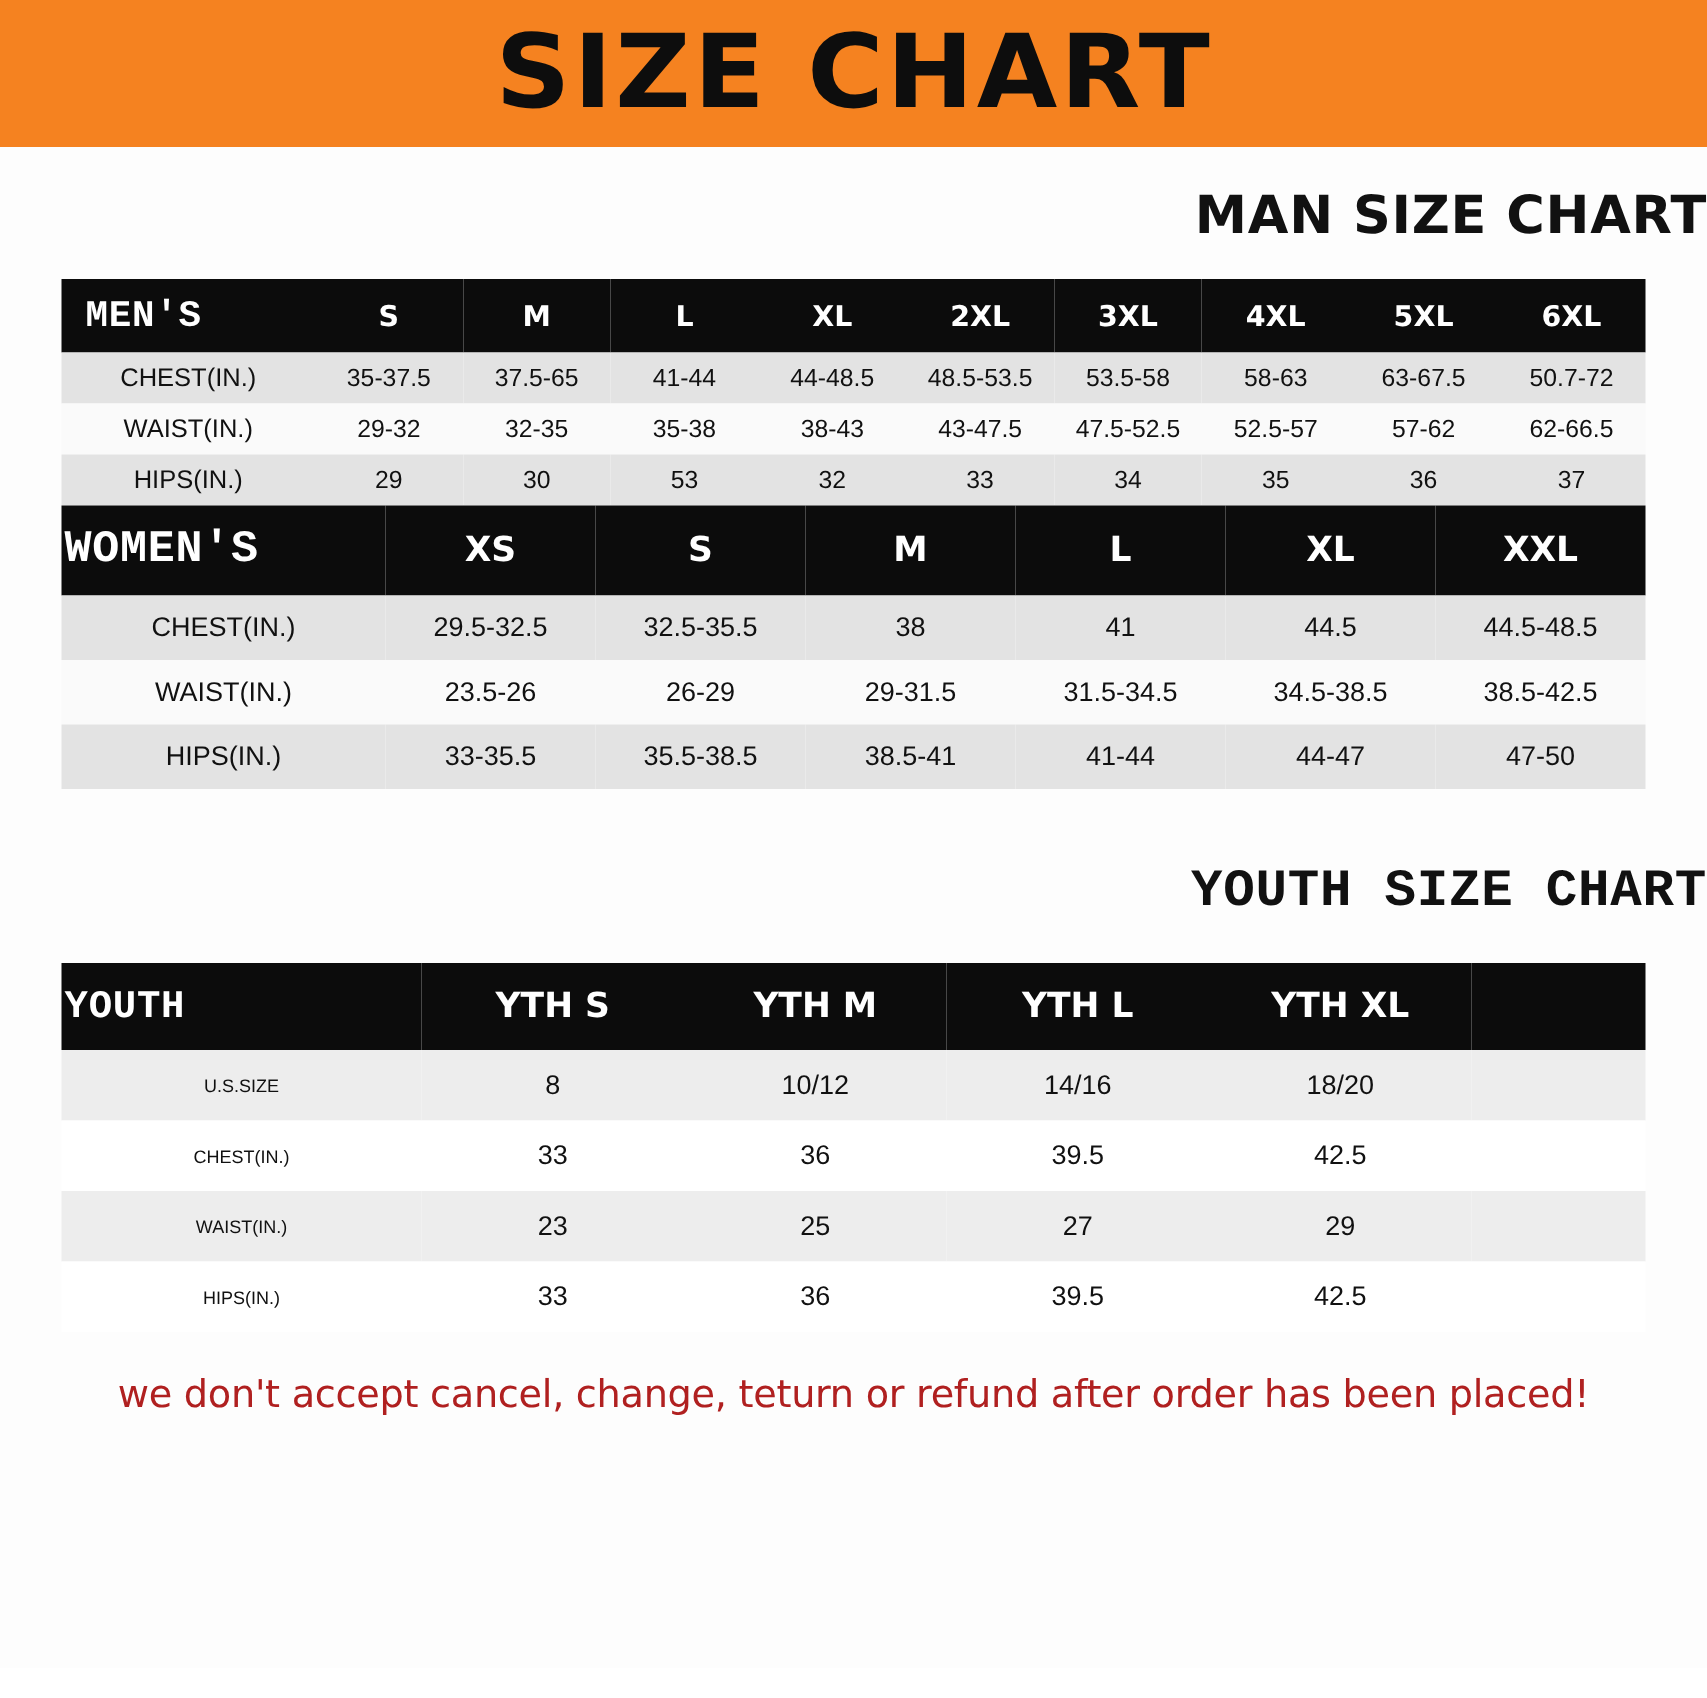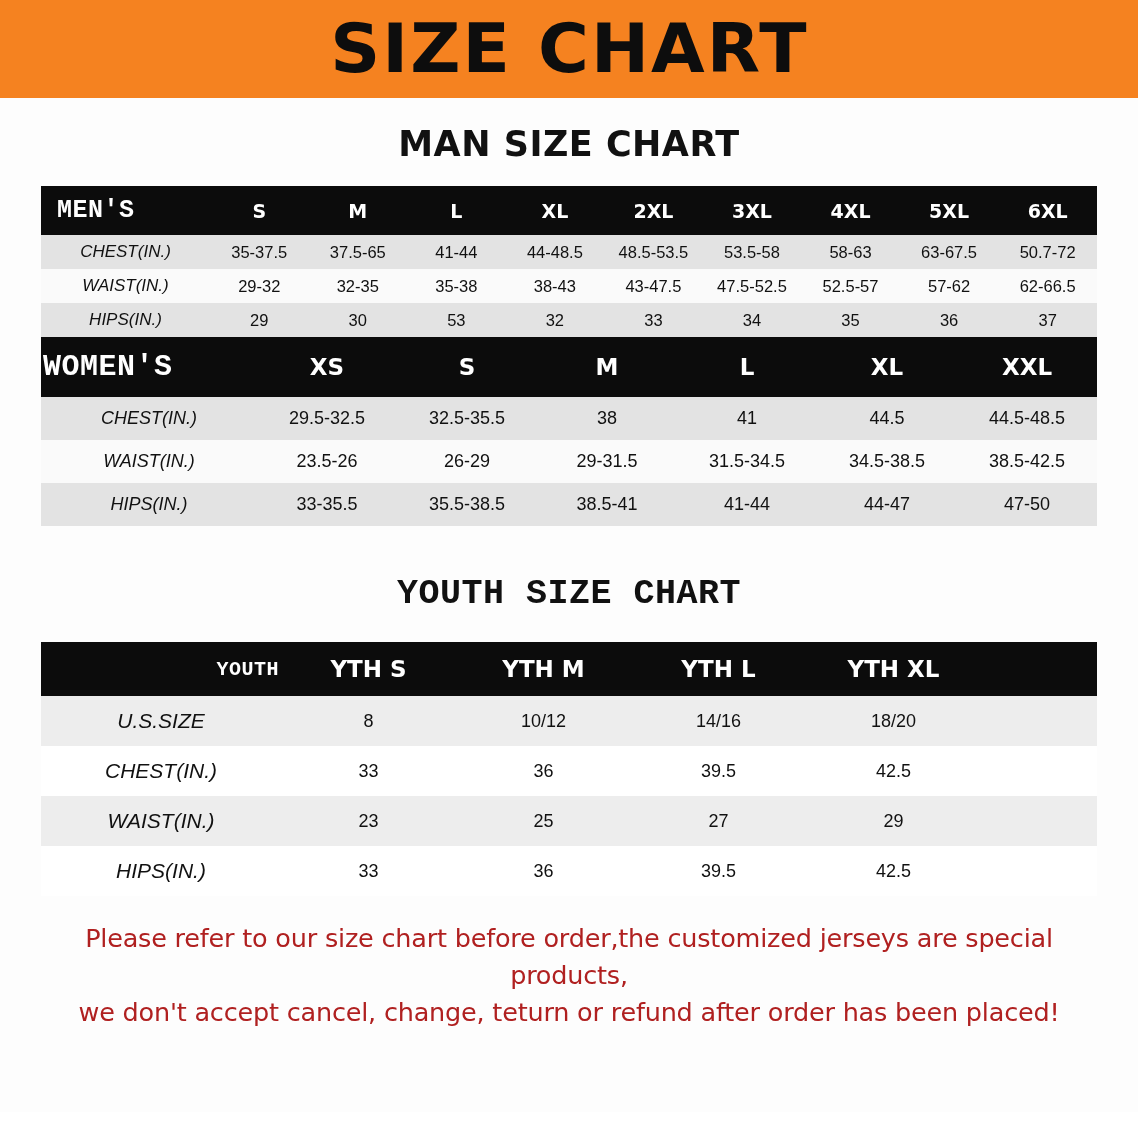--- a/index.html
+++ b/index.html
@@ -35,21 +35,21 @@
     font-weight: bold;
     font-size: 68px;
     letter-spacing: 2px;
     color: #0d0d0d;
     line-height: 1;
     transform: scaleX(1.02);
   }
 
   
   .section-title {
-    text-align: center;
+    text-align: right;
     font-family: "DejaVu Sans", sans-serif;
     font-weight: bold;
     font-size: 35px;
     color: #111111;
     letter-spacing: 0.5px;
   }
   .t-man   { margin-top: 26px; margin-bottom: 22px; }
   .t-women { margin-top: 36px; margin-bottom: 26px; }
   .t-youth { margin-top: 48px; margin-bottom: 28px; font-family: Liberation Mono, monospace; }
 
@@ -77,21 +77,20 @@
     font-family: Liberation Mono, monospace;
   }
   .chart-table tbody td {
     text-align: center;
     color: #111111;
     font-family: "Liberation Sans", sans-serif;
   }
   .chart-table tbody td.rowlabel {
     text-align: center;
     color: #111;
-    font-style: italic;
   }
 
   
   #men-table { width: 1056px; }
   #men-table thead th { font-size: 19px; }
   #men-table thead th.rowlabel { font-size: 25px; }
   #men-table tbody td { font-size: 16.5px; padding: 7px 1px; }
   #men-table tbody tr.shade-a td { background: #e3e3e3; }
   #men-table tbody tr.shade-b td { background: #fafafa; }
   #men-table tbody td.rowlabel { font-size: 17px; }
@@ -101,25 +100,25 @@
   #women-table thead th { font-size: 23px; padding: 13px 2px; }
   #women-table thead th.rowlabel { font-size: 30px; }
   #women-table tbody td { font-size: 18px; padding: 11px 1px; }
   #women-table tbody tr.shade-a td { background: #e3e3e3; }
   #women-table tbody tr.shade-b td { background: #fafafa; }
   #women-table tbody td.rowlabel { font-size: 18px; }
 
   
   #youth-table { width: 1056px; }
   #youth-table thead th { font-size: 23px; padding: 14px 2px; }
-  #youth-table thead th.rowlabel { font-size: 20px; text-align: right; }
+  #youth-table thead th.rowlabel { font-size: 26px; }
   #youth-table tbody td { font-size: 18px; padding: 13px 1px; }
   #youth-table tbody tr.shade-a td { background: #ededed; }
   #youth-table tbody tr.shade-b td { background: #ffffff; }
-  #youth-table tbody td.rowlabel { font-size: 21px; }
+  #youth-table tbody td.rowlabel { font-size: 12px; }
 
   
   .note {
     margin: 24px auto 0 auto;
     width: 1056px;
     text-align: center;
     color: #b02020;
     font-family: "DejaVu Sans", sans-serif;
     font-size: 25.5px;
     line-height: 1.45;
@@ -306,17 +305,16 @@
         <td>33</td>
         <td>36</td>
         <td>39.5</td>
         <td>42.5</td>
         <td></td>
       </tr>
     </tbody>
   </table>
 
   <div class="note">
-    <span class="note-line">Please refer to our size chart before order,the customized jerseys are special products,</span>
     <span class="note-line">we don't accept cancel, change, teturn or refund after order has been placed!</span>
   </div>
 
 </div>
 
 </body></html>

